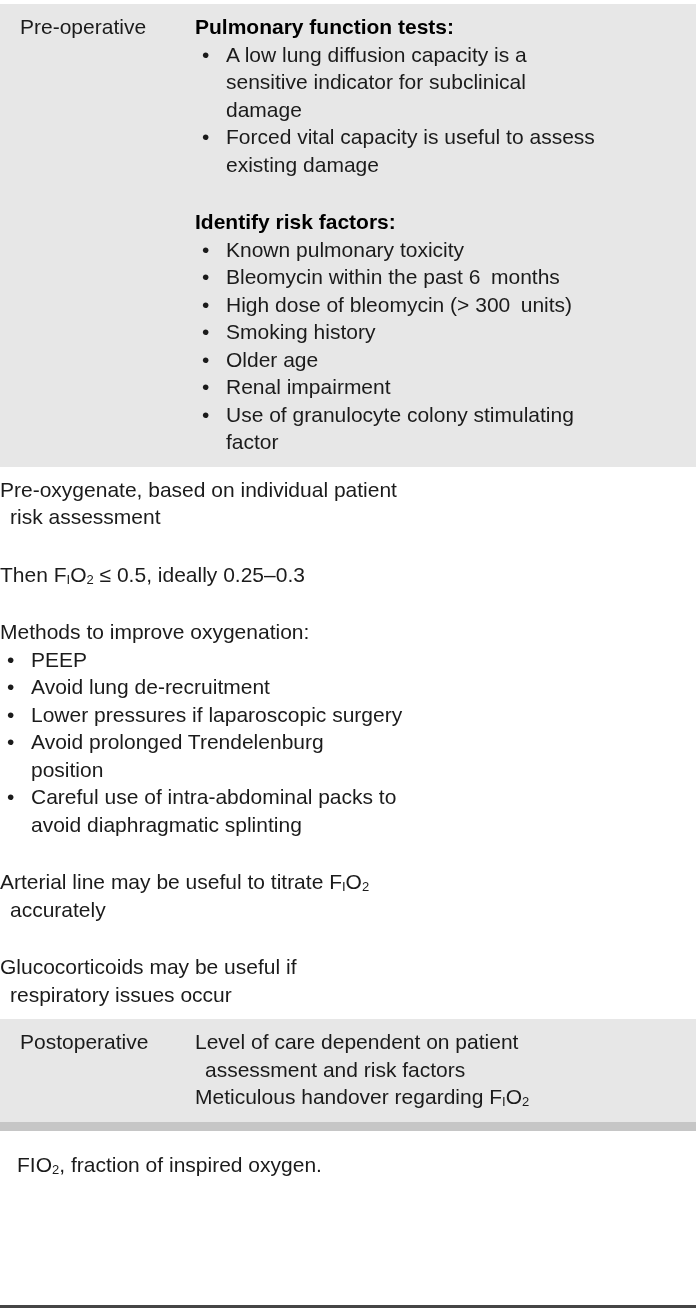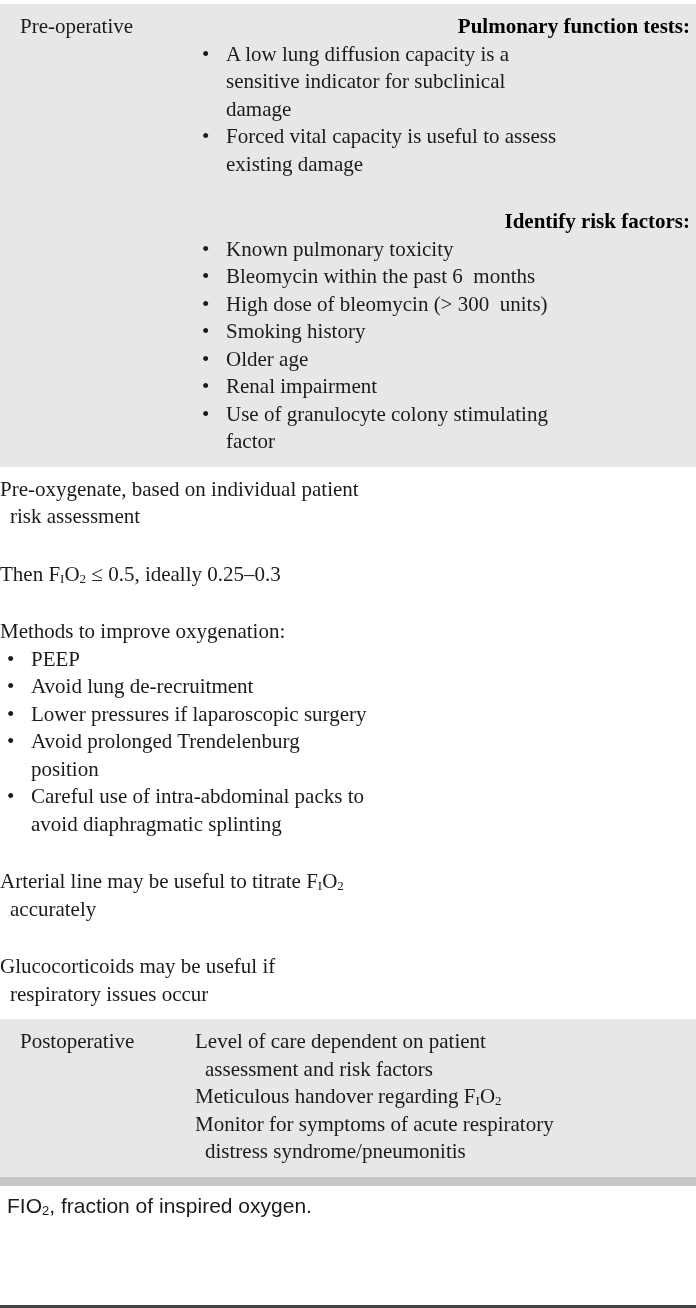--- a/index.html
+++ b/index.html
@@ -6,35 +6,35 @@
   html, body { margin: 0; padding: 0; }
   body {
     width: 696px; height: 1308px;
     position: relative; overflow: hidden;
     background: #ffffff;
     font-family: "Liberation Sans", sans-serif;
     font-size: 21px; line-height: 27.5px;
     color: #1b1b1b;
     -webkit-font-smoothing: antialiased;
   }
-  .sheet { padding-top: 4px; font-family: Liberation Serif, serif; }
+  .sheet { padding-top: 4px; }
   .row { display: flex; padding: 9px 0 11px 0; }
   .row.shade { background: #e7e7e7; }
   .phase { flex: 0 0 195px; padding-left: 20px; }
   .content { flex: 1; padding-right: 6px; min-width: 0; }
   .block + .block { margin-top: 30px; }
   p { margin: 0; }
-  .head { font-weight: 700; color: #000; text-align: right; }
+  .head { font-weight: 700; color: #000; }
   .hang { padding-left: 10px; text-indent: -10px; white-space: pre-line; }
   .li { display: flex; }
   .dot { flex: 0 0 31px; padding-left: 7px; }
   .btext { flex: 1; white-space: pre-line; min-width: 0; }
   .sub { font-size: 0.62em; position: relative; top: 0.17em; line-height: 0; }
   .rule { height: 9px; background: #c6c6c6; }
-  .footnote { margin-top: 6px; padding-left: 7px; white-space: pre-line; }
+  .footnote { margin-top: 20px; padding-left: 17px; white-space: pre-line; }
   .bottom-bar { position: absolute; left: 0; right: 0; bottom: 0; height: 3px; background: #454545; }
 </style>
 </head>
 <body>
 
 <div class="sheet">
 
   <div class="row shade">
     <div class="phase">Pre-operative</div>
     <div class="content">
@@ -132,22 +132,20 @@
     </div>
   </div>
 
   <div class="row shade">
     <div class="phase">Postoperative</div>
     <div class="content">
       <div class="block">
         <p class="hang">Level of care dependent on patient
 assessment and risk factors</p>
         <p class="hang"><span>Meticulous handover regarding F</span><span class="sub">I</span><span>O</span><span class="sub">2</span><span></span></p>
-        <p class="hang">Monitor for symptoms of acute respiratory
-distress syndrome/pneumonitis</p>
       </div>
     </div>
   </div>
 
 </div>
 
 <div class="rule"></div>
 
 <p class="footnote"><span>FIO</span><span class="sub">2</span><span>, fraction of inspired oxygen.</span></p>
 

